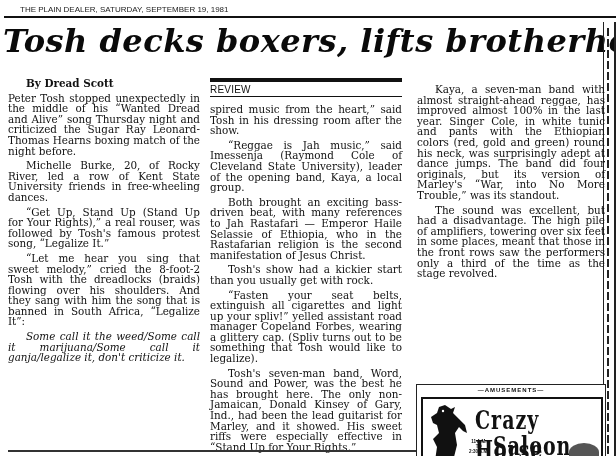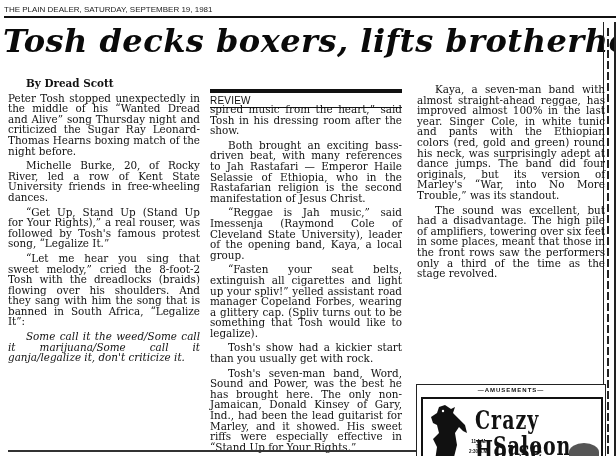--- a/index.html
+++ b/index.html
@@ -5,21 +5,21 @@
     html, body { margin: 0; padding: 0; background: #ffffff; }
     body {
       width: 616px; height: 456px; overflow: hidden; position: relative;
       font-family: "DejaVu Serif", "Liberation Serif", serif; color: #111;
     }
     .masthead {
       position: absolute; left: 4px; top: 2px; width: 612px; height: 14px;
       font-family: "Liberation Sans", "DejaVu Sans", sans-serif;
       font-size: 8px; letter-spacing: 0px; color: #222;
     }
-    .masthead-text { position: absolute; left: 0; top: 3px; }
+    .masthead-text { position: absolute; left: 16px; top: 3px; }
     .masthead-rule {
       position: absolute; left: 0; top: 14px; width: 612px; height: 2px; background: #111;
     }
     .headline {
       position: absolute; left: 3px; top: 22px; width: 512px;
       font-family: "DejaVu Serif", "Liberation Serif", serif;
       font-weight: bold; font-style: italic; font-size: 32px; letter-spacing: 0.5px;
       white-space: nowrap; color: #0a0a0a;
     }
     .right-border {
@@ -35,21 +35,21 @@
       font-family: "DejaVu Serif", "Liberation Serif", serif;
     }
     .col p { margin: 0 0 4px 0; text-indent: 18px; }
     .col p.noind { text-indent: 0; }
     .col1 { left: 8px; top: 78px; width: 192px; }
     .col2 { left: 210px; top: 104px; width: 192px; }
     .col3 { left: 417px; top: 72px; width: 188px; }
     .byline { font-weight: bold; font-size: 10.4px; margin: 0; text-indent: 0; }
     .lyrics { font-style: italic; margin: 0 0 2px 0; text-indent: 18px; }
     .review-head {
-      position: absolute; left: 210px; top: 89px; width: 192px;
+      position: absolute; left: 210px; top: 78px; width: 192px;
     }
     .review-rule-top { height: 4px; background: #111; }
     .review-label {
       font-family: "Liberation Sans", "DejaVu Sans", sans-serif;
       font-size: 10px; padding: 2px 0 1px 0; letter-spacing: 0.2px;
     }
     .review-rule-bottom { height: 1px; background: #111; }
     .gap-spacer { height: 12px; }
     .bottom-rule {
       position: absolute; left: 8px; top: 450px; width: 595px; height: 2px; background: #333;
@@ -109,24 +109,24 @@
 </div>
 
 <div class="review-head">
   <div class="review-rule-top"></div>
   <div class="review-label">REVIEW</div>
   <div class="review-rule-bottom"></div>
 </div>
 
 <div class="col col2">
   <p class="noind">spired music from the heart,” said Tosh in his dressing room after the show.</p>
+  <p>“Reggae is Jah music,” said Imessenja (Raymond Cole of Cleveland State University), leader of the opening band, Kaya, a local group.</p>
   <p>Both brought an exciting bass-driven beat, with many references to Jah Rastafari — Emperor Haile Selassie of Ethiopia, who in the Rastafarian religion is the second manifestation of Jesus Christ.</p>
-  <p>“Reggae is Jah music,” said Imessenja (Raymond Cole of Cleveland State University), leader of the opening band, Kaya, a local group.</p>
+  <p>Tosh's show had a kickier start than you usually get with rock.</p>
   <p>“Fasten your seat belts, extinguish all cigarettes and light up your spliv!” yelled assistant road manager Copeland Forbes, wearing a glittery cap. (Spliv turns out to be something that Tosh would like to legalize).</p>
-  <p>Tosh's show had a kickier start than you usually get with rock.</p>
   <p>Tosh's seven-man band, Word, Sound and Power, was the best he has brought here. The only non-Jamaican, Donald Kinsey of Gary, Ind., had been the lead guitarist for Marley, and it showed. His sweet riffs were especially effective in “Stand Up for Your Rights.”</p>
 </div>
 
 <div class="col col3">
   <div class="gap-spacer"></div>
   <p>Kaya, a seven-man band with almost straight-ahead reggae, has improved almost 100% in the last year. Singer Cole, in white tunic and pants with the Ethiopian colors (red, gold and green) round his neck, was surprisingly adept at dance jumps. The band did four originals, but its version of Marley's “War, into No More Trouble,” was its standout.</p>
   <p>The sound was excellent, but had a disadvantage. The high pile of amplifiers, towering over six feet in some places, meant that those in the front rows saw the performers only a third of the time as the stage revolved.</p>
 </div>
 
 <div class="bottom-rule"></div>

